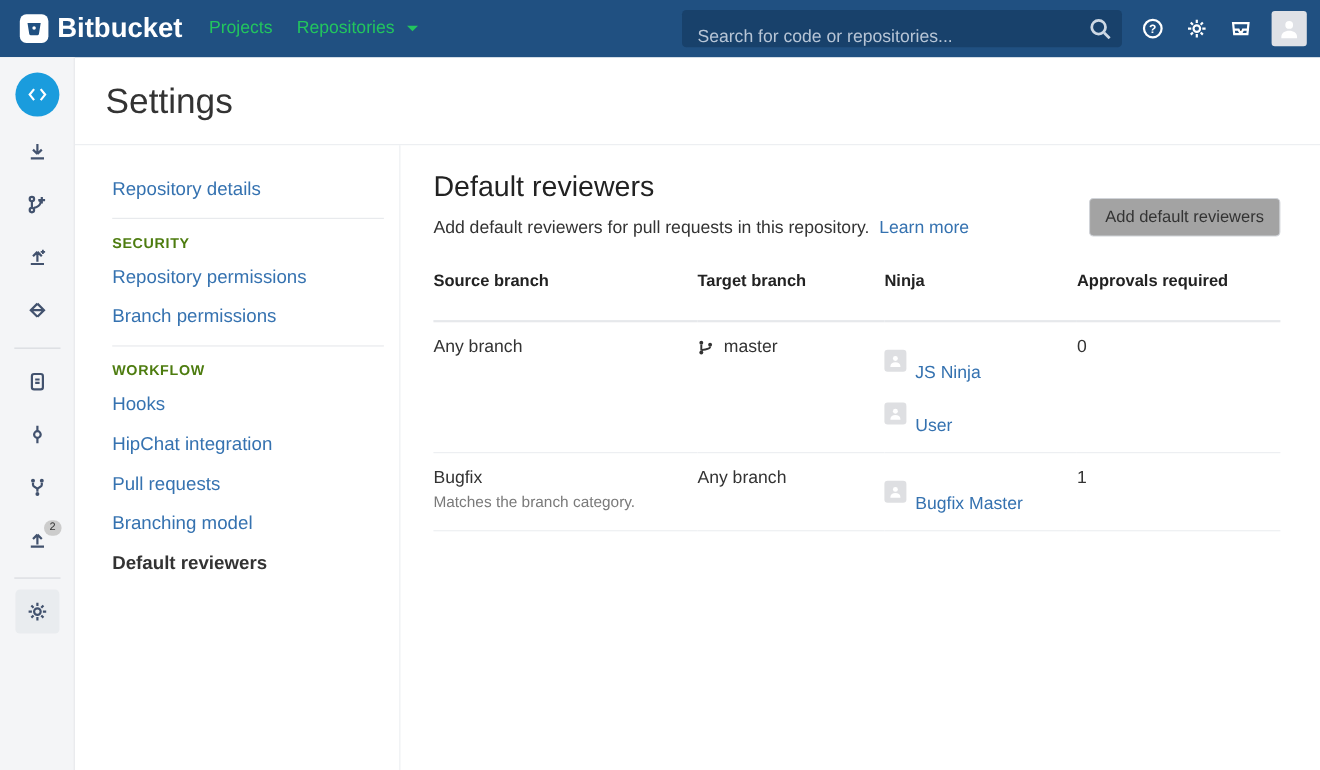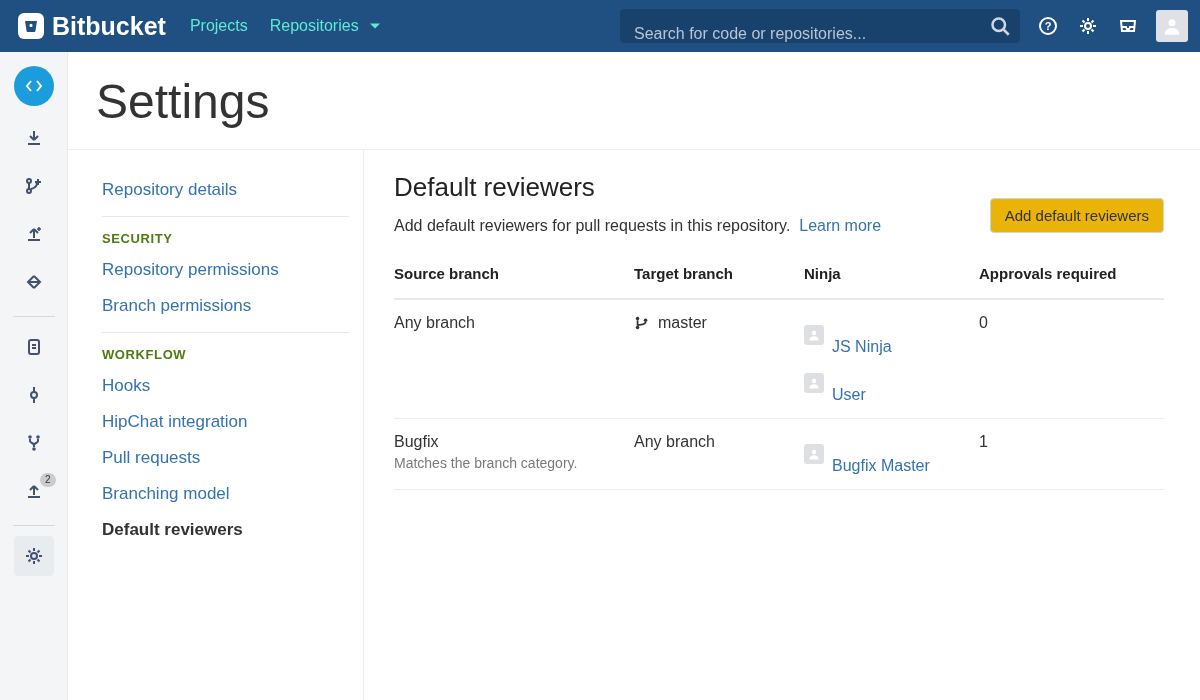--- a/index.html
+++ b/index.html
@@ -5,58 +5,58 @@
   * { box-sizing: border-box; margin: 0; padding: 0; }
   body { font-family: -apple-system, BlinkMacSystemFont, "Segoe UI", Helvetica, Arial, sans-serif; font-size: 14px; color: #333; background: #fff; width: 1200px; height: 700px; overflow: hidden; }
   a { text-decoration: none; }
 
   
   .topbar { height: 52px; background: #205081; display: flex; align-items: center; color: #fff; padding: 0 12px 0 18px; }
   .brand { display: flex; align-items: center; font-weight: 700; font-size: 25px; margin-right: 24px; }
   .brand-logo { width: 26px; height: 26px; border-radius: 6px; background: #fff; display: flex; align-items: center; justify-content: center; margin-right: 8px; }
   .brand-logo svg { width: 16px; height: 16px; }
   .topnav { display: flex; align-items: center; gap: 22px; }
-  .topnav-item { color: #5eead4; font-size: 16px; display: flex; align-items: center; gap: 6px; cursor: pointer; }
+  .topnav-item { color: #22c55e; font-size: 16px; display: flex; align-items: center; gap: 6px; cursor: pointer; }
   .topbar-right { margin-left: auto; display: flex; align-items: center; gap: 16px; }
   .search-box { position: relative; width: 400px; }
   .search-box input { width: 100%; height: 34px; background: #18416b; border: none; border-radius: 4px; color: #fff; padding: 16px 40px 0 14px; font-size: 16px; outline: none; }
   .search-box input::placeholder { color: #b7c5d6; }
   .search-box .search-btn { position: absolute; right: 10px; top: 7px; color: #cdd8e4; cursor: pointer; }
   .topicon { color: #fff; cursor: pointer; display: flex; align-items: center; justify-content: center; width: 24px; height: 24px; }
   .avatar-top { width: 32px; height: 32px; background: #dfe1e6; border-radius: 3px; display: flex; align-items: center; justify-content: center; }
   .avatar-top svg { fill: #fff; width: 22px; height: 22px; }
 
   
   .below-top { display: flex; height: 648px; }
   .left-rail { width: 68px; background: #f4f5f7; border-right: 1px solid #e6e8eb; display: flex; flex-direction: column; align-items: center; padding-top: 14px; }
   .rail-icon { width: 40px; height: 40px; display: flex; align-items: center; justify-content: center; color: #42526e; cursor: pointer; margin-bottom: 8px; position: relative; }
   .rail-icon.active { background: #e9ecef; border-radius: 4px; }
   .rail-project { width: 40px; height: 40px; border-radius: 50%; background: #1a9cdd; display: flex; align-items: center; justify-content: center; margin-bottom: 12px; color: #fff; }
   .rail-divider { width: 42px; height: 1px; background: #d5d8dc; margin: 6px 0 10px; }
   .rail-badge { position: absolute; top: 2px; right: -2px; background: #ccc; color: #333; font-size: 10px; border-radius: 8px; padding: 0 5px; line-height: 14px; }
 
   .main-area { flex: 1; display: flex; flex-direction: column; }
   .page-title-wrap { padding: 22px 28px 20px; border-bottom: 1px solid #eceef1; }
-  .page-title { font-size: 48px; font-weight: 400; color: #333; }
+  .page-title { font-size: 32px; font-weight: 400; color: #333; }
 
   .content-row { display: flex; flex: 1; }
   .settings-nav { width: 296px; border-right: 1px solid #eceef1; padding: 22px 14px 0 34px; }
   .settings-nav a.nav-link { display: block; font-size: 17px; color: #3572b0; padding: 8px 0; cursor: pointer; }
   .settings-nav a.nav-link.current { color: #333; font-weight: 700; }
   .nav-divider { height: 1px; background: #e6e8eb; margin: 8px 0 12px; }
   .nav-section { color: #4d7c0f; font-size: 13px; font-weight: 700; letter-spacing: 0.6px; margin: 14px 0 6px; }
 
   .panel { flex: 1; padding: 22px 36px 0 30px; position: relative; }
   .panel h2 { font-size: 26px; font-weight: 400; color: #222; margin-bottom: 14px; }
   .panel-sub { font-size: 16px; color: #333; margin-bottom: 20px; margin-top: 12px; }
   .panel-sub a { color: #3572b0; }
-  .add-btn { position: absolute; right: 36px; top: 48px; background: #eab308; border: 1px solid #d0d3d8; border-radius: 4px; padding: 8px 14px; font-size: 15px; color: #333; cursor: pointer; }
+  .add-btn { position: absolute; right: 36px; top: 48px; background: #a3a3a3; border: 1px solid #d0d3d8; border-radius: 4px; padding: 8px 14px; font-size: 15px; color: #333; cursor: pointer; }
 
   table.reviewers { width: 100%; border-collapse: collapse; }
-  table.reviewers th { text-align: left; font-size: 15px; font-weight: 700; color: #222; padding: 10px 0 16px; border-bottom: 2px solid #e6e8eb; }
+  table.reviewers th { text-align: left; font-size: 15px; font-weight: 700; color: #222; padding: 10px 0 27px; border-bottom: 2px solid #e6e8eb; }
   table.reviewers td { vertical-align: top; padding: 14px 0; border-bottom: 1px solid #eceef1; font-size: 16px; color: #333; }
   .col-source { width: 240px; }
   .col-target { width: 170px; }
   .col-users { width: 175px; }
   .col-approvals { }
   .subtext { font-size: 14px; color: #7a7a7a; margin-top: 4px; }
   .branch-cell { display: flex; align-items: center; gap: 8px; }
   .user-row { display: flex; align-items: center; gap: 8px; margin-bottom: 6px; }
   .user-row:last-child { margin-bottom: 0; }
   .user-avatar { width: 20px; height: 20px; background: #dedfe2; border-radius: 3px; display: flex; align-items: center; justify-content: center; }

